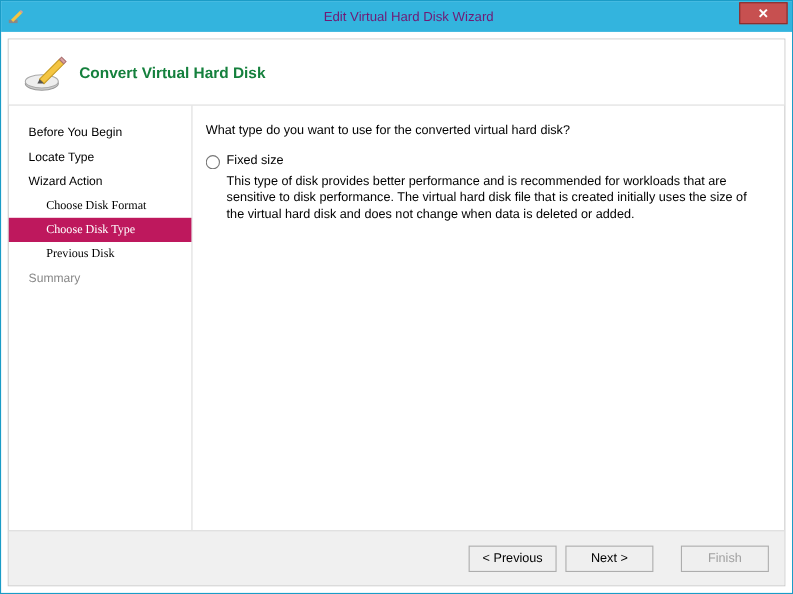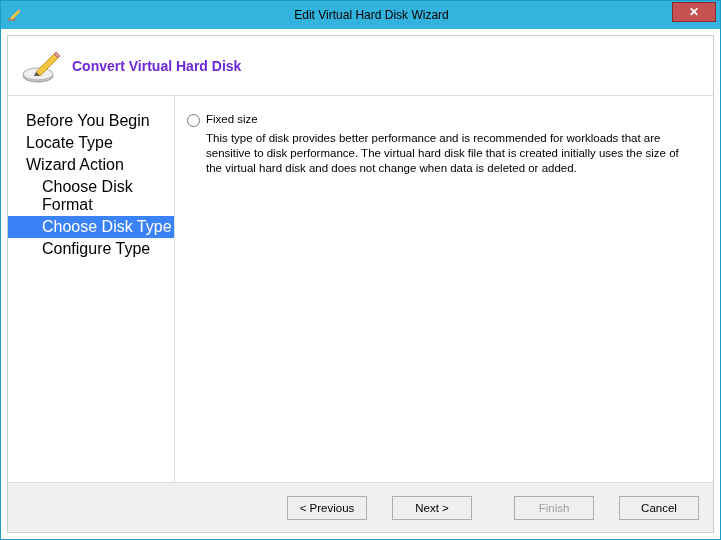--- a/index.html
+++ b/index.html
@@ -1,38 +1,38 @@
 <!DOCTYPE html>
 <html><head>
 <meta charset="utf-8">
 <style>
   * { margin: 0; padding: 0; box-sizing: border-box; font-family: "Segoe UI", Tahoma, sans-serif; }
   body { background: #33b4de; width: 721px; height: 540px; overflow: hidden; }
   .window { width: 721px; height: 540px; border: 1px solid #1a9cc7; display: flex; flex-direction: column; background: #fff; }
   .titlebar { height: 28px; background: #33b4de; display: flex; align-items: center; position: relative; }
   .titlebar-icon { width: 16px; height: 16px; margin-left: 6px; display: inline-block; }
-  .titlebar-title { flex: 1; text-align: center; font-size: 12px; color: #000000; }
+  .titlebar-title { flex: 1; text-align: center; font-size: 12px; color: #701a75; }
   .close-btn { width: 44px; height: 20px; background: #c75050; color: #fff; display: flex; align-items: center; justify-content: center; font-size: 12px; position: absolute; right: 4px; top: 1px; border: 1px solid #842b2b; font-weight: bold; }
   .dialog-body { flex: 1; background: #fff; margin: 6px; border: 1px solid #ccc; display: flex; flex-direction: column; }
   .header-band { height: 60px; background: #fff; border-bottom: 1px solid #ddd; display: flex; align-items: center; padding: 0 14px; }
   .header-icon { width: 40px; height: 40px; margin-right: 10px; }
-  .header-title { font-size: 14px; font-weight: bold; color: #6d28d9; }
+  .header-title { font-size: 14px; font-weight: bold; color: #15803d; }
   .content-row { flex: 1; display: flex; }
-  .sidebar { width: 167px; padding: 14px 0 0 0; font-size: 16px; color: #000; border-right: 1px solid #ddd; }
+  .sidebar { width: 167px; padding: 14px 0 0 0; font-size: 11px; color: #000; border-right: 1px solid #ddd; }
   .sidebar-item { padding: 2px 0 2px 18px; cursor: default; line-height: 18px; }
-  .sidebar-sub { padding-left: 34px; }
-  .sidebar-selected { background: #3b82f6; color: #fff; }
+  .sidebar-sub { padding-left: 34px; font-family: Liberation Serif, serif; }
+  .sidebar-selected { background: #be185d; color: #fff; }
   .sidebar-disabled { color: #888; }
   .main { flex: 1; padding: 16px 16px 0 12px; font-size: 11.5px; color: #000; line-height: 15px; }
   .question { margin-bottom: 12px; }
   .opt { margin-bottom: 10px; }
   .opt-row { display: flex; align-items: flex-end; gap: 6px; }
   .opt-desc { margin: 4px 0 0 19px; color: #000; }
   input[type=radio] { width: 13px; height: 13px; }
-  .footer { height: 50px; border-top: 1px solid #ddd; background: #f0f0f0; display: flex; align-items: center; justify-content: flex-end; gap: 25px; padding: 0 14px; }
+  .footer { height: 50px; border-top: 1px solid #ddd; background: #f0f0f0; display: flex; align-items: center; justify-content: flex-end; gap: 8px; padding: 0 14px; }
   .btn { width: 80px; height: 24px; font-size: 11.5px; background: #efefef; border: 1px solid #adadad; color: #000; cursor: default; }
   .btn:disabled { color: #a0a0a0; margin-left: 17px; }
 </style>
 </head>
 <body>
 
 <div class="window">
 
   <div class="titlebar">
     <span class="titlebar-icon">
@@ -63,36 +63,37 @@
       <div class="header-title">Convert Virtual Hard Disk</div>
     </div>
 
     <div class="content-row">
       <div class="sidebar" id="sidebar">
           <div class="sidebar-item">Before You Begin</div>
           <div class="sidebar-item">Locate Type</div>
           <div class="sidebar-item">Wizard Action</div>
           <div class="sidebar-item sidebar-sub">Choose Disk Format</div>
           <div class="sidebar-item sidebar-sub sidebar-selected">Choose Disk Type</div>
-          <div class="sidebar-item sidebar-sub">Configure Type</div>
+          <div class="sidebar-item sidebar-sub">Previous Disk</div>
+          <div class="sidebar-item sidebar-disabled">Summary</div>
         </div>
       <div class="main">
+        <div class="question">What type do you want to use for the converted virtual hard disk?</div>
         <div id="opts">
             <div class="opt">
               <label class="opt-row">
                 <input type="radio" name="disktype" style="">
                 <span>Fixed size</span>
               </label>
               <div class="opt-desc">This type of disk provides better performance and is recommended for workloads that are sensitive to disk performance. The virtual hard disk file that is created initially uses the size of the virtual hard disk and does not change when data is deleted or added.</div>
             </div>
           </div>
       </div>
     </div>
 
     <div class="footer">
       <button class="btn">&lt; Previous</button>
       <button class="btn">Next &gt;</button>
       <button class="btn" disabled="">Finish</button>
-      <button class="btn">Cancel</button>
     </div>
 
   </div>
 </div>
 
 </body></html>

